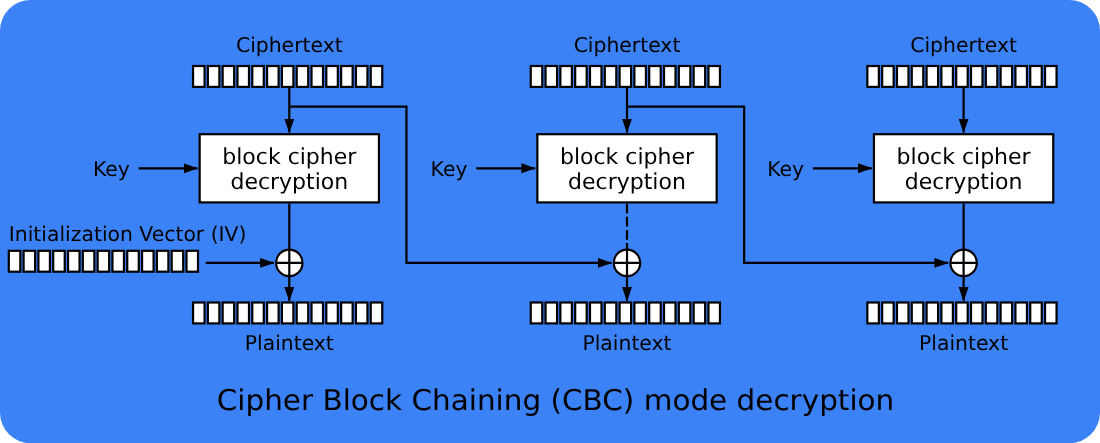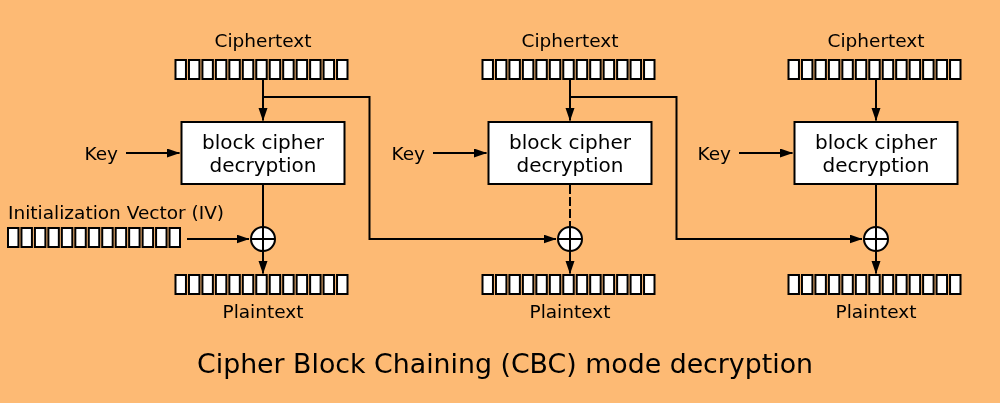--- a/index.html
+++ b/index.html
@@ -1,22 +1,23 @@
 <!DOCTYPE html>
 <html><head>
 <meta charset="utf-8">
 <style>
   html, body { margin: 0; padding: 0; background: #ffffff; }
   .stage {
     position: relative;
     width: 1000px;
     height: 403px;
-    background: #fdba74;
+    background: #3b82f6;
     font-family: "DejaVu Sans", sans-serif;
     overflow: hidden;
+    border-radius: 28px;
   }
   svg text {
     fill: #000000;
     font-family: "DejaVu Sans", sans-serif;
   }
   svg .title-text {
     font-family: "DejaVu Sans", "Liberation Sans", sans-serif;
   }
 </style>
 </head>

